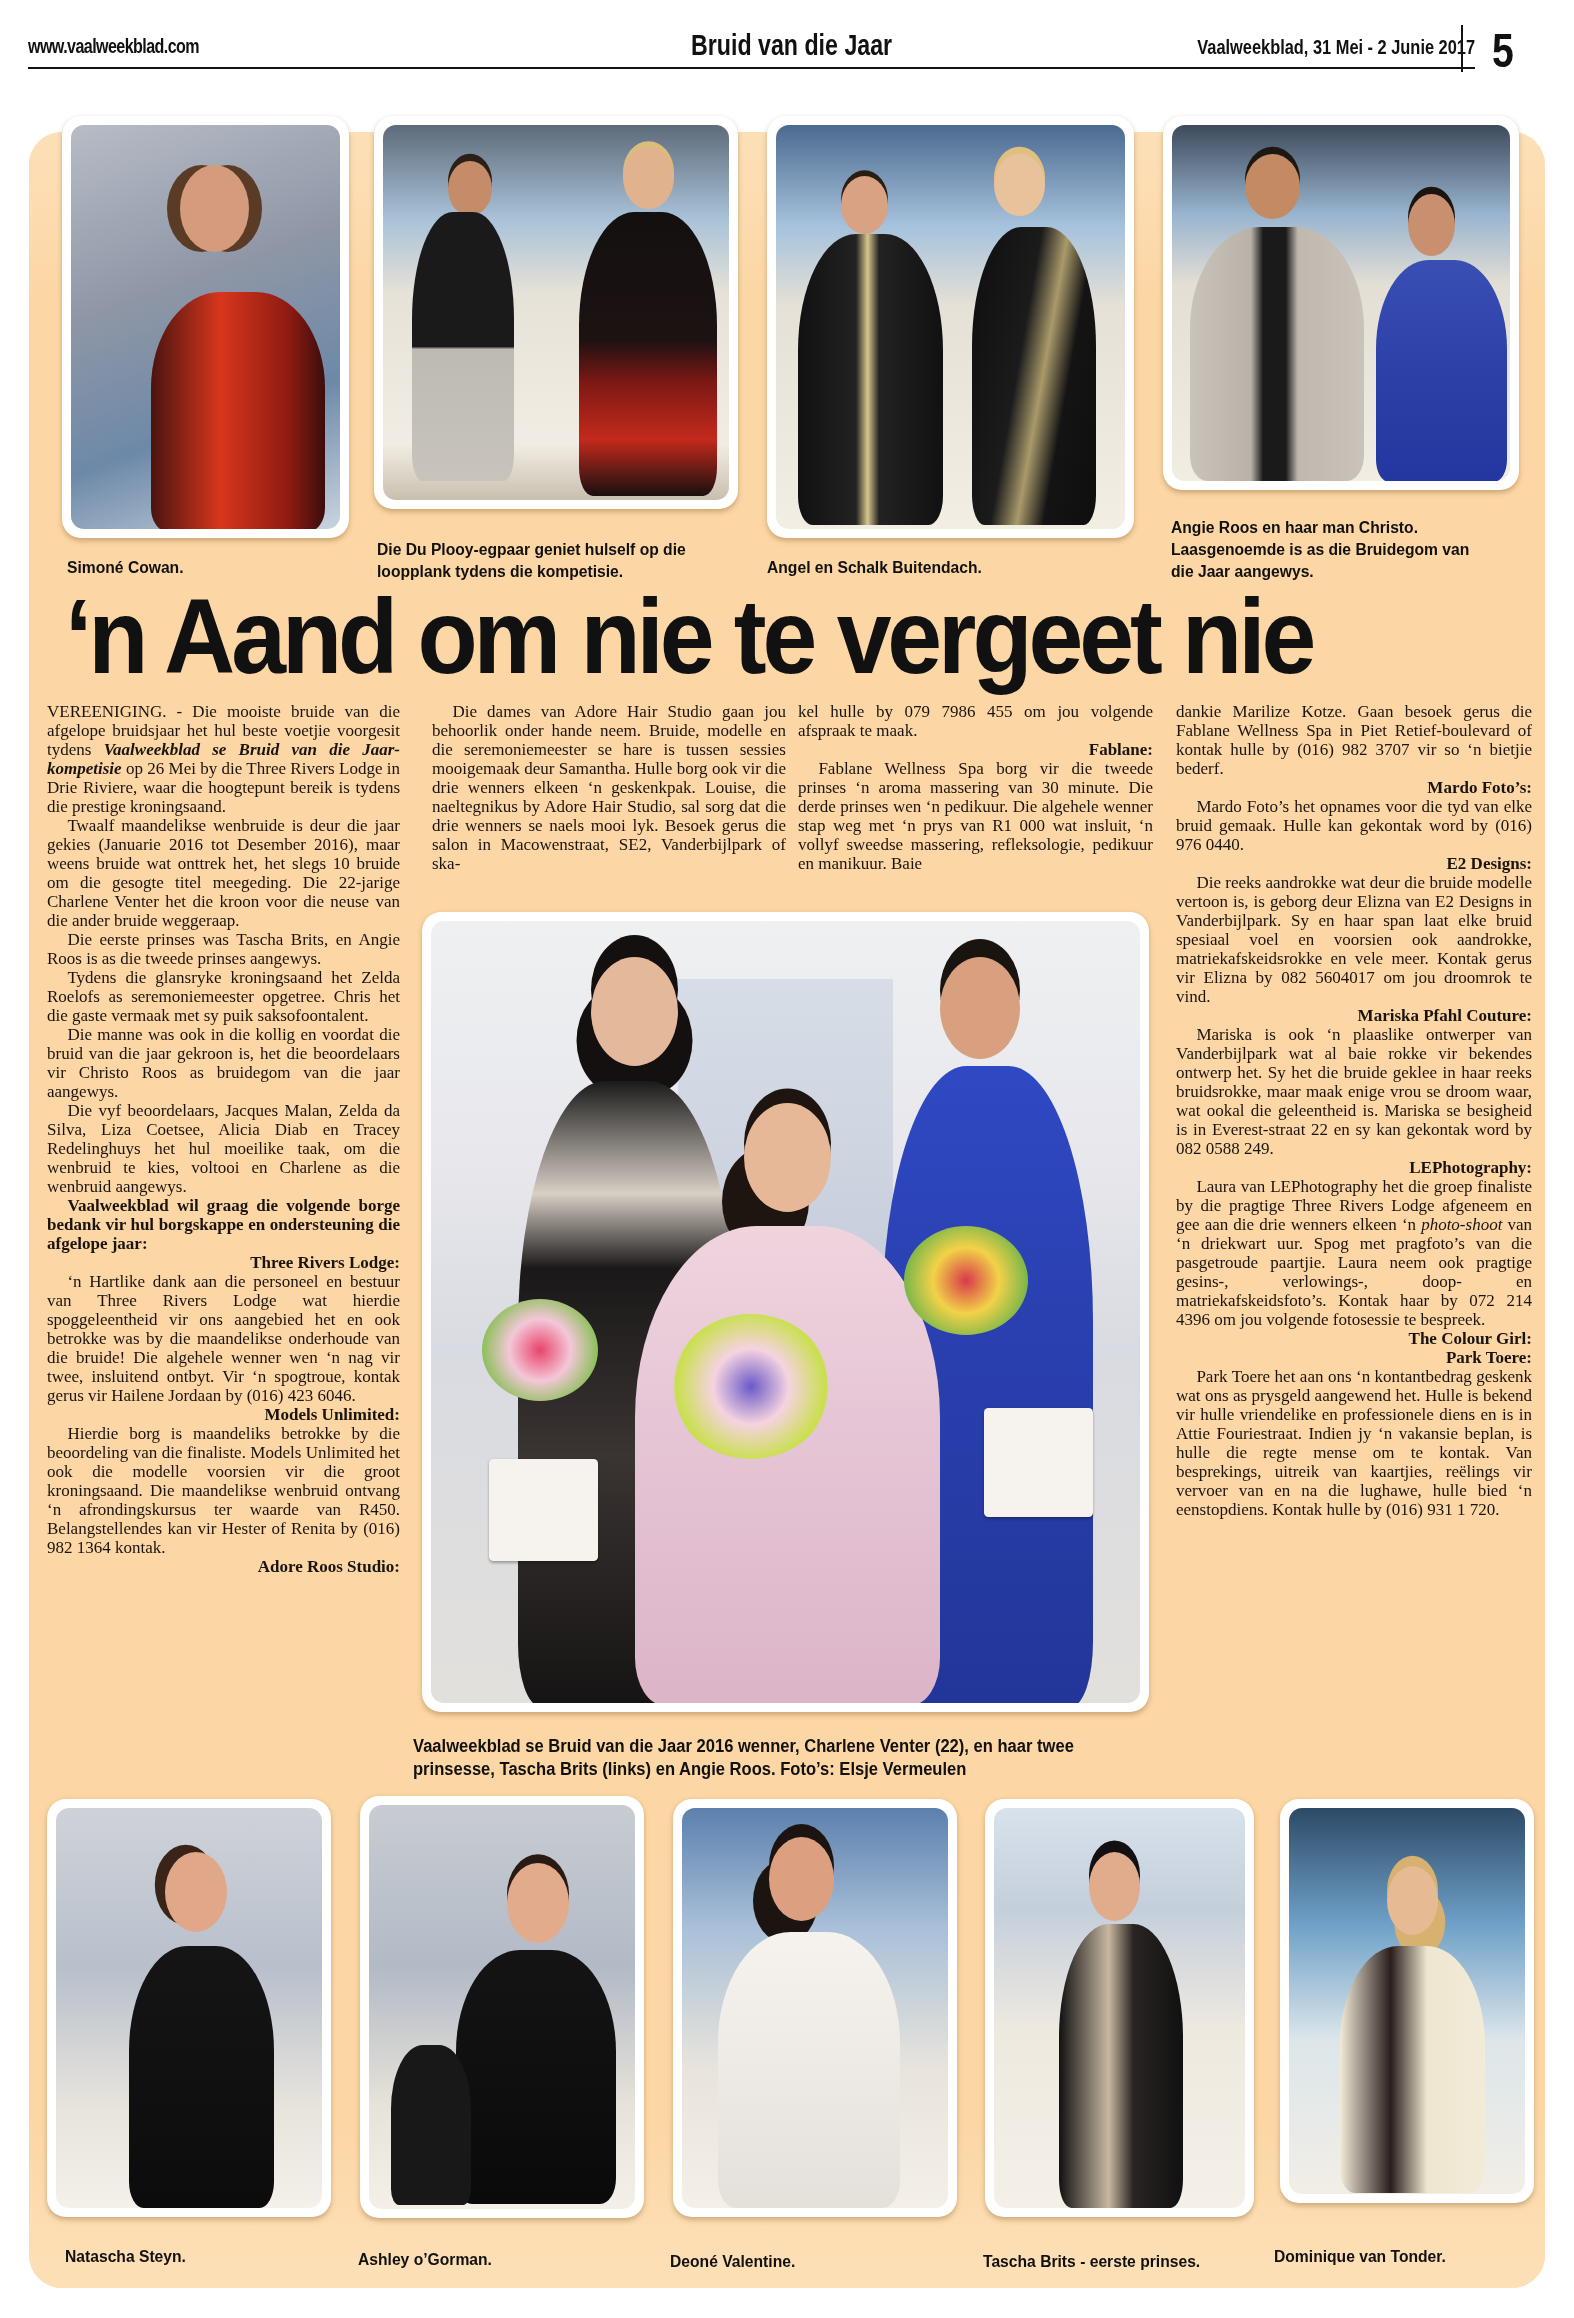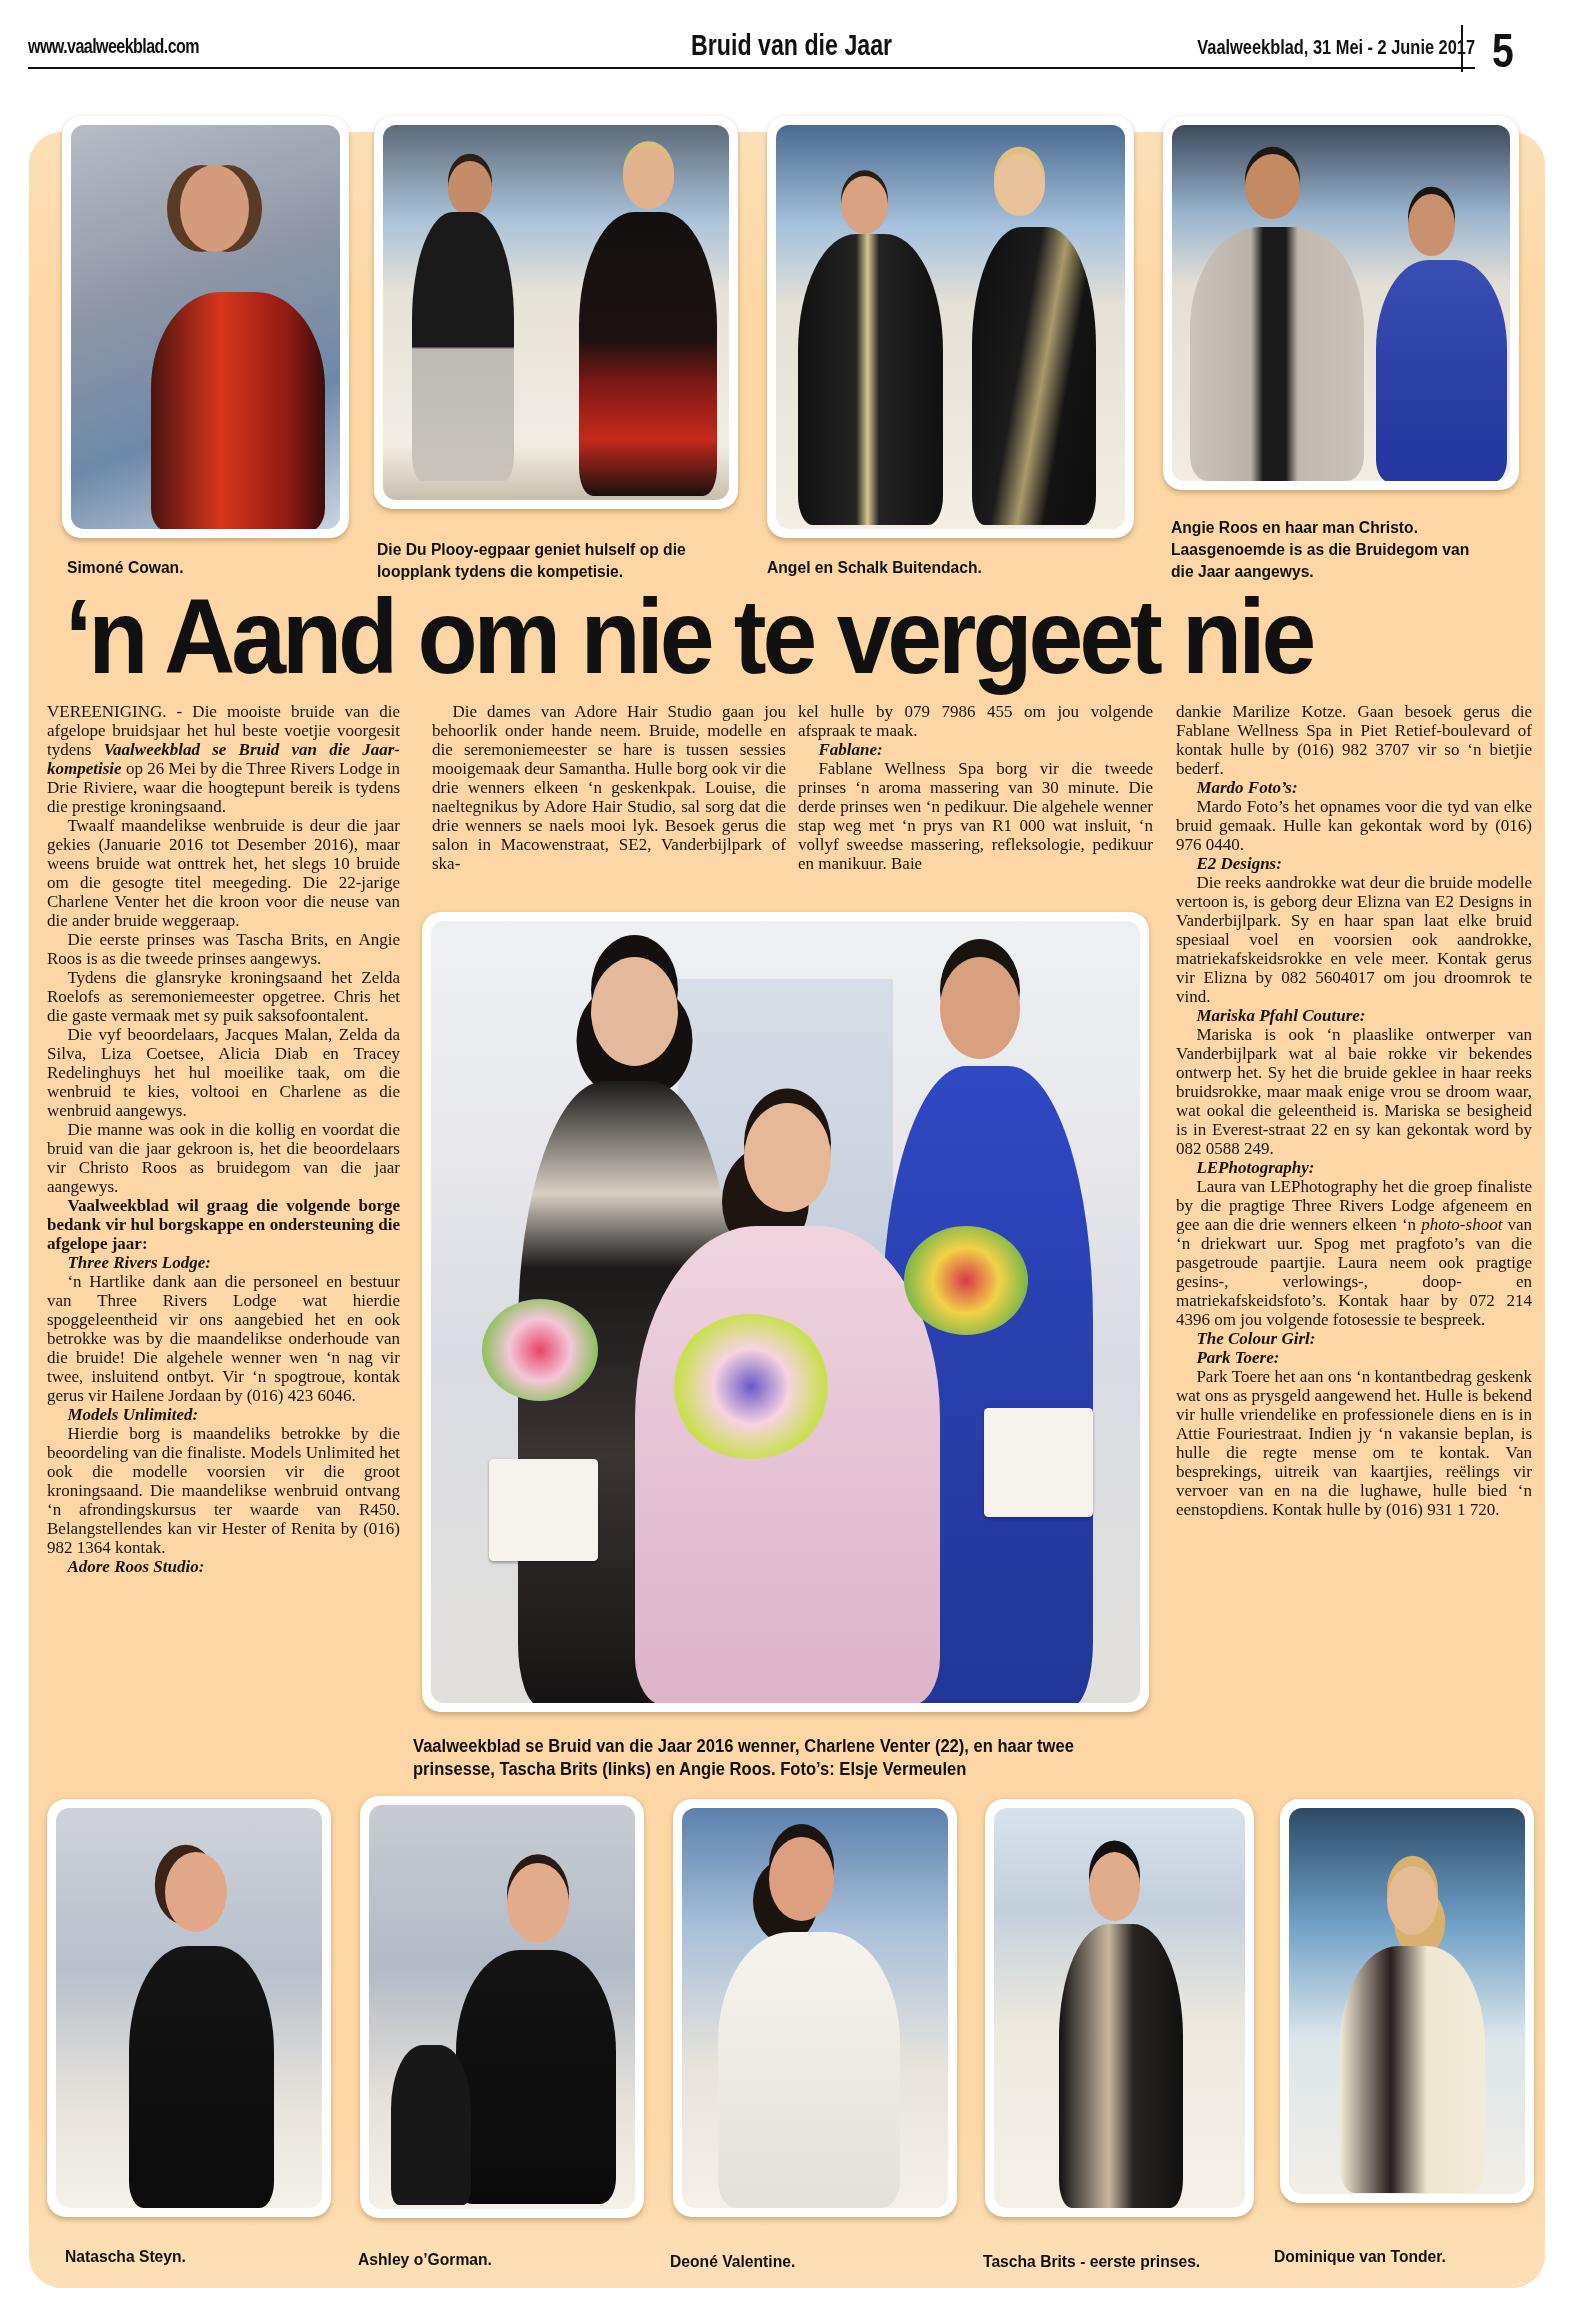--- a/index.html
+++ b/index.html
@@ -28,21 +28,21 @@
   
   .cap { position: absolute; font-family: "Liberation Sans", sans-serif; font-weight: bold; font-size: 17.4px; line-height: 22px; color: #111; transform: scaleX(0.9); transform-origin: left; }
 
   
   .headline { position: absolute; left: 65px; top: 578px; font-family: "Liberation Sans", sans-serif; font-weight: bold; font-size: 106px; letter-spacing: -4.4px; line-height: 116px; white-space: nowrap; transform: scaleX(0.93); transform-origin: left; }
 
   
   .col { position: absolute; font-size: 17px; line-height: 19px; text-align: justify; hyphens: manual; color: #1a1410; }
   .col p { text-indent: 20.4px; }
   .col p.noindent { text-indent: 0; }
-  .col .sub { font-weight: bold; font-style: italic; text-indent: 20.4px; text-align: left; }
+  .col .sub { font-weight: bold; text-indent: 20.4px; text-align: right; }
   .col .boldp { font-weight: bold; }
   .col em { font-style: italic; }
   .col strong em, .col em strong { font-weight: bold; font-style: italic; }
 
   .main-caption { position: absolute; left: 413px; top: 1735px; width: 749px; font-family: "Liberation Sans", sans-serif; font-weight: bold; font-size: 18px; line-height: 22.5px; transform: scaleX(0.92); transform-origin: left; }
 </style>
 </head>
 <body>
 
 <header class="masthead">
@@ -97,22 +97,22 @@
 <div class="cap" style="left:767px; top:556px; width:364px;">Angel en Schalk Buitendach.</div>
 <div class="cap" style="left:1171px; top:516px; width:356px;">Angie Roos en haar man Christo. Laasgenoemde is as die Bruidegom van die Jaar aangewys.</div>
 
 <h1 class="headline">‘n Aand om nie te vergeet nie</h1>
 
 <div class="col" style="left:47px; top:702px; width:353px;">
   <p class="noindent"><span>VEREENIGING. - Die mooiste bruide van die afgelope bruidsjaar het hul beste voetjie voorgesit tydens </span><strong><em>Vaalweekblad se Bruid van die Jaar-kompetisie</em></strong><span> op 26 Mei by die Three Rivers Lodge in Drie Riviere, waar die hoogtepunt bereik is tydens die prestige kroningsaand.</span></p>
   <p>Twaalf maandelikse wenbruide is deur die jaar gekies (Januarie 2016 tot Desember 2016), maar weens bruide wat onttrek het, het slegs 10 bruide om die gesogte titel meegeding. Die 22-jarige Charlene Venter het die kroon voor die neuse van die ander bruide weggeraap.</p>
   <p>Die eerste prinses was Tascha Brits, en Angie Roos is as die tweede prinses aangewys.</p>
   <p>Tydens die glansryke kroningsaand het Zelda Roelofs as seremoniemeester opgetree. Chris het die gaste vermaak met sy puik saksofoontalent.</p>
+  <p>Die manne was ook in die kollig en voordat die bruid van die jaar gekroon is, het die beoordelaars vir Christo Roos as bruidegom van die jaar aangewys.</p>
   <p>Die vyf beoordelaars, Jacques Malan, Zelda da Silva, Liza Coetsee, Alicia Diab en Tracey Redelinghuys het hul moeilike taak, om die wenbruid te kies, voltooi en Charlene as die wenbruid aangewys.</p>
-  <p>Die manne was ook in die kollig en voordat die bruid van die jaar gekroon is, het die beoordelaars vir Christo Roos as bruidegom van die jaar aangewys.</p>
   <p class="boldp">Vaalweekblad wil graag die volgende borge bedank vir hul borgskappe en ondersteuning die afgelope jaar:</p>
   <p class="sub">Three Rivers Lodge:</p>
   <p>‘n Hartlike dank aan die personeel en bestuur van Three Rivers Lodge wat hierdie spoggeleentheid vir ons aangebied het en ook betrokke was by die maandelikse onderhoude van die bruide! Die algehele wenner wen ‘n nag vir twee, insluitend ontbyt. Vir ‘n spogtroue, kontak gerus vir Hailene Jordaan by (016) 423 6046.</p>
   <p class="sub">Models Unlimited:</p>
   <p>Hierdie borg is maandeliks betrokke by die beoordeling van die finaliste. Models Unlimited het ook die modelle voorsien vir die groot kroningsaand. Die maandelikse wenbruid ontvang ‘n afrondingskursus ter waarde van R450. Belangstellendes kan vir Hester of Renita by (016) 982 1364 kontak.</p>
   <p class="sub">Adore Roos Studio:</p>
 </div>
 
 <div class="col" style="left:432px; top:702px; width:354px;">
   <p>Die dames van Adore Hair Studio gaan jou behoorlik onder hande neem. Bruide, modelle en die seremoniemeester se hare is tussen sessies mooigemaak deur Samantha. Hulle borg ook vir die drie wenners elkeen ‘n geskenkpak. Louise, die naeltegnikus by Adore Hair Studio, sal sorg dat die drie wenners se naels mooi lyk. Besoek gerus die salon in Macowenstraat, SE2, Vanderbijlpark of ska-</p>

